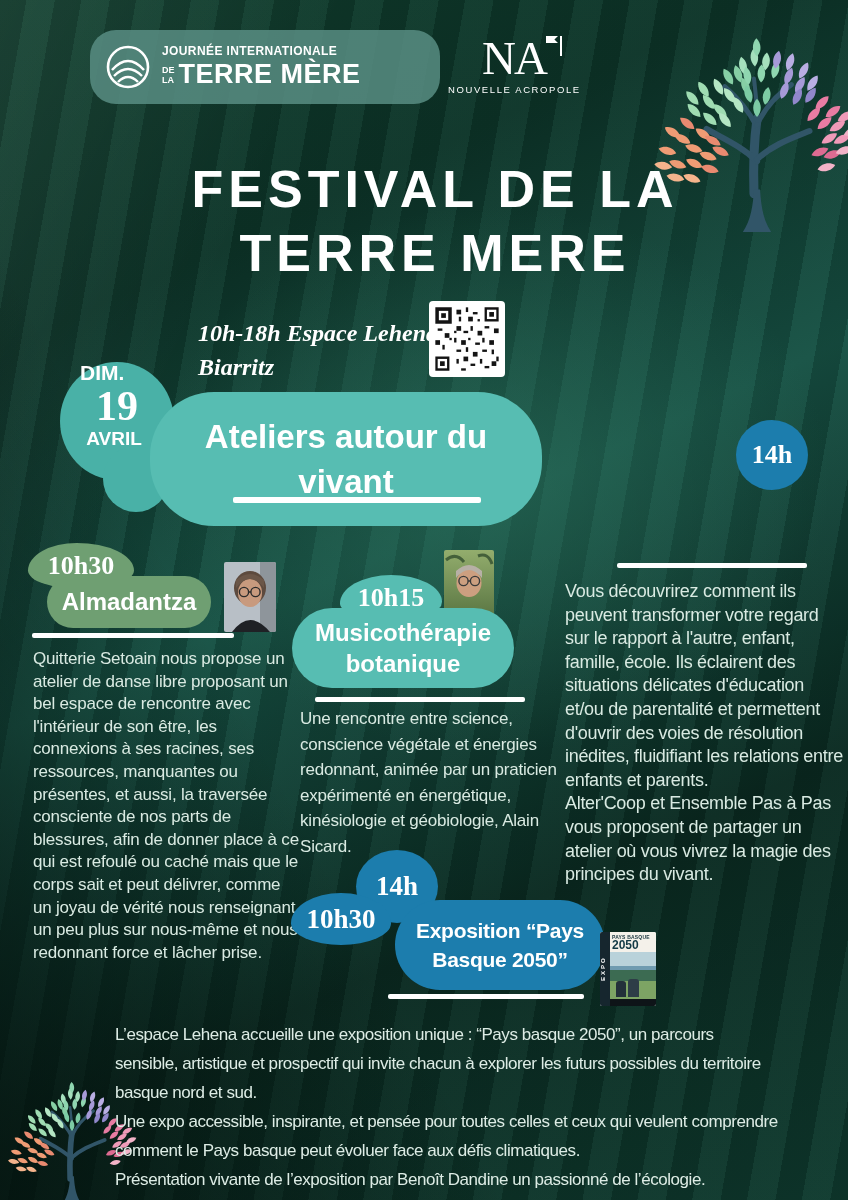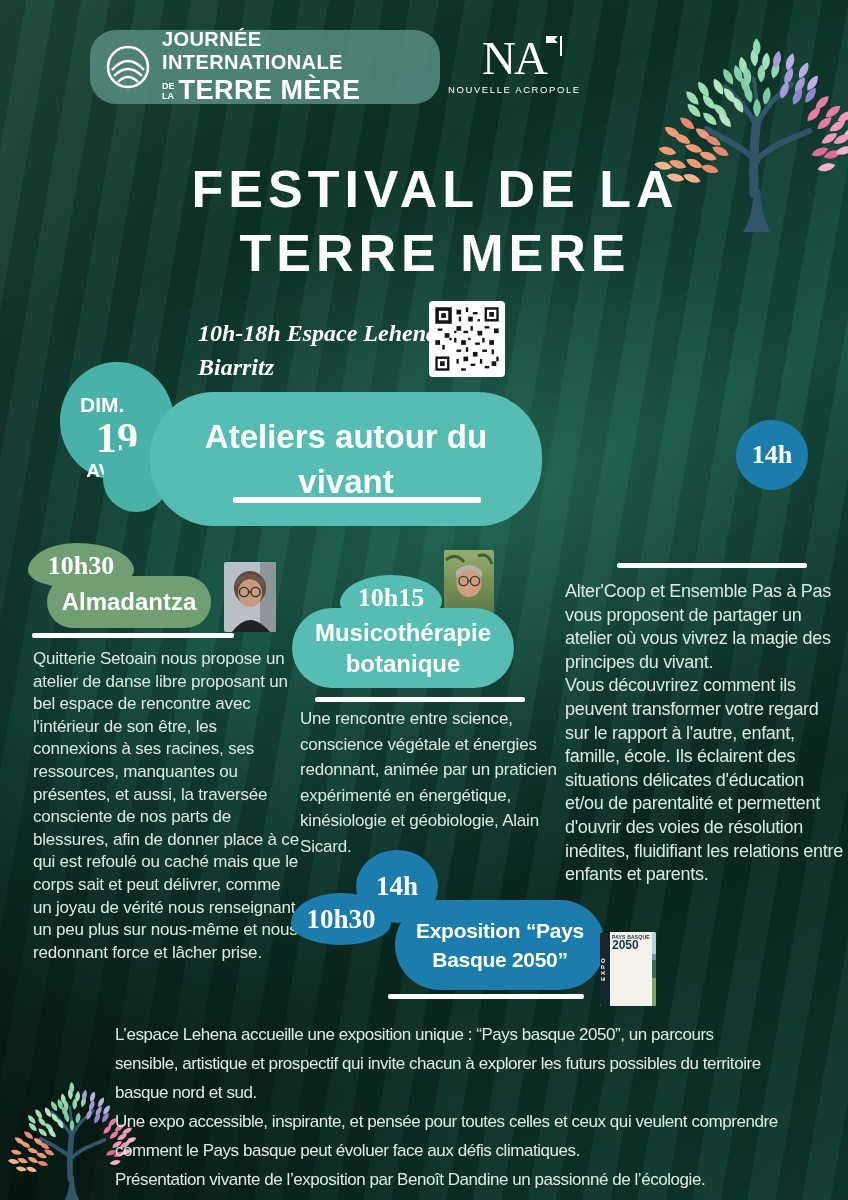--- a/index.html
+++ b/index.html
@@ -10,21 +10,21 @@
       linear-gradient(62deg, rgba(3,16,12,.75) 0%, rgba(3,16,12,.45) 14%, rgba(0,0,0,0) 34%),
       linear-gradient(115deg, rgba(255,255,255,.05) 0%, rgba(0,0,0,0) 25%),
       repeating-linear-gradient(100deg, rgba(0,0,0,.14) 0 26px, rgba(255,255,255,.025) 26px 54px),
       linear-gradient(155deg,#11402f 0%,#0d3529 22%,#175245 46%,#0a2a21 72%,#0f3b2f 100%);
   }
   .abs{position:absolute;}
   
   .banner{left:90px;top:30px;width:350px;height:74px;border-radius:26px;
     background:rgba(88,141,131,.85);display:flex;align-items:center;padding:0 14px;box-sizing:border-box;gap:10px;}
   .brand-logo{flex:0 0 48px;}
-  .brand-line1{font-size:20px;font-weight:700;letter-spacing:.4px;}
+  .brand-line1{font-size:12px;font-weight:700;letter-spacing:.4px;}
   .brand-line2{display:flex;align-items:center;gap:4px;margin-top:1px;}
   .dela{display:flex;flex-direction:column;font-size:9px;font-weight:700;line-height:10px;}
   .brand-main{font-size:27px;font-weight:800;letter-spacing:.5px;}
   .na-logo{left:448px;top:34px;width:132px;text-align:center;}
   .na-mono{font-family:"Liberation Serif",serif;font-size:47px;line-height:48px;font-weight:400;letter-spacing:-2px;}
   .na-flag{position:absolute;right:18px;top:2px;width:14px;height:20px;border-right:2px solid #fff;}
   .na-flag::after{content:"";position:absolute;left:0;top:0;width:12px;height:7px;background:#fff;clip-path:polygon(0 0,100% 0,70% 50%,100% 100%,0 100%);}
   .na-name{font-size:9.5px;letter-spacing:1.6px;margin-top:2px;white-space:nowrap;}
   
   .title{left:0;top:146px;width:848px;text-align:center;font-size:52px;line-height:64px;
@@ -32,21 +32,21 @@
   .venue{left:198px;top:316px;width:290px;font-family:"Liberation Serif",serif;font-style:italic;
     font-weight:700;font-size:24px;line-height:34px;}
   .qr{left:429px;top:301px;width:76px;height:76px;background:#fff;border-radius:4px;padding:4px;box-sizing:border-box;}
   
   .blob,.bubble{display:flex;align-items:center;justify-content:center;text-align:center;}
   .teal{background:#57bdb2;} .tealD{background:#49b1a7;} .green{background:#6f9f72;} .blue{background:#1c7dad;}
   .time-pill{border-radius:50%;font-family:"Liberation Serif",serif;font-weight:700;}
   .bubble{font-weight:700;}
   .underline{position:absolute;background:#fff;height:5px;border-radius:2px;}
   .date-badge{left:60px;top:362px;width:114px;height:118px;border-radius:50%;
-    display:flex;flex-direction:column;align-items:center;justify-content:flex-end;line-height:1;}
+    display:flex;flex-direction:column;align-items:center;justify-content:flex-start;line-height:1;}
   .d-day{font-size:21px;font-weight:700;align-self:flex-start;margin-left:20px;}
   .d-num{font-family:"Liberation Serif",serif;font-size:42px;font-weight:700;margin:2px 0;}
   .d-month{font-size:19px;font-weight:700;margin-left:-6px;}
   .connector{left:103px;top:446px;width:66px;height:66px;border-radius:50%;}
   .main-bubble{left:150px;top:392px;width:392px;height:134px;border-radius:64px;
     font-size:33px;line-height:45px;padding:0 20px;box-sizing:border-box;}
   
   .alma-time{left:28px;top:543px;width:106px;height:46px;font-size:26px;border-radius:46% 54% 50% 50%/60% 60% 40% 40%;}
   .alma-bubble{left:47px;top:576px;width:164px;height:52px;border-radius:27px;font-size:24px;}
   .photo{border-radius:2px;overflow:hidden;}
@@ -71,21 +71,21 @@
   .fres-bubble{left:612px;top:478px;width:198px;height:82px;border-radius:41px;font-size:21px;line-height:28px;letter-spacing:-.3px;padding:0 6px;box-sizing:border-box;}
   .fres-para{left:565px;top:580px;width:282px;font-size:18px;line-height:23.6px;letter-spacing:-.3px;}
   .fres-para p{margin:0;}
   
   .expo-time2{left:356px;top:850px;width:82px;height:73px;font-size:27px;}
   .expo-time1{left:291px;top:893px;width:100px;height:52px;font-size:27px;border-radius:50% 50% 50% 50%/58% 58% 42% 42%;}
   .expo-bubble{left:395px;top:900px;width:210px;height:90px;border-radius:45px;font-size:21px;line-height:29px;letter-spacing:-.3px;padding:0 8px;box-sizing:border-box;}
   .expo-poster{left:600px;top:932px;width:56px;height:74px;background:#fff;display:flex;border-radius:2px;overflow:hidden;}
   .ep-band{width:10px;background:#16262e;color:#fff;font-size:6px;font-weight:700;letter-spacing:2px;
     writing-mode:vertical-rl;transform:rotate(180deg);text-align:center;}
-  .ep-right{flex:1;display:flex;}
+  .ep-right{flex:1;display:flex;flex-direction:column;}
   .ep-head{background:#f4f1ea;color:#17333d;padding:2px 2px 1px;}
   .ep-title{font-size:5px;font-weight:700;letter-spacing:.2px;}
   .ep-year{font-size:12px;font-weight:800;line-height:11px;color:#123a46;}
   .ep-photo{flex:1;position:relative;background:linear-gradient(#b9d2da 0 30%,#6f9bb0 30% 38%,#3c6b52 38% 62%,#7da464 62% 100%);}
   .ep-photo::before{content:"";position:absolute;left:6px;bottom:2px;width:10px;height:16px;background:#23303a;border-radius:3px 3px 0 0;}
   .ep-photo::after{content:"";position:absolute;left:18px;bottom:2px;width:11px;height:18px;background:#2e3d47;border-radius:3px 3px 0 0;}
   .ep-foot{height:7px;background:#0e1418;}
   
   .footer{left:115px;top:1020px;width:665px;font-size:17px;line-height:29px;letter-spacing:-.45px;color:#ddece5;}
   .footer p{margin:0;}
@@ -309,22 +309,22 @@
   <div class="abs bubble main-bubble teal">
     <span>Ateliers autour du vivant</span>
   </div>
   <div class="underline" style="left:233px;top:497px;width:248px;height:6px;"></div>
 
   <div class="abs blob time-pill fres-time blue">
     <span>14h</span>
   </div>
   <div class="underline" style="left:617px;top:563px;width:190px;"></div>
   <div class="abs para fres-para">
+    <p>Vous découvrirez comment ils peuvent transformer votre regard sur le rapport à l'autre, enfant, famille, école. Ils éclairent des situations délicates d'éducation et/ou de parentalité et permettent d'ouvrir des voies de résolution inédites, fluidifiant les relations entre enfants et parents.</p>
     <p>Alter'Coop et Ensemble Pas à Pas vous proposent de partager un atelier où vous vivrez la magie des principes du vivant.</p>
-    <p>Vous découvrirez comment ils peuvent transformer votre regard sur le rapport à l'autre, enfant, famille, école. Ils éclairent des situations délicates d'éducation et/ou de parentalité et permettent d'ouvrir des voies de résolution inédites, fluidifiant les relations entre enfants et parents.</p>
   </div>
 
   <div class="abs blob time-pill alma-time green">
     <span>10h30</span>
   </div>
   <div class="abs bubble alma-bubble green">
     <span>Almadantza</span>
   </div>
   <div class="abs photo photo-w">
     <svg width="52" height="70" viewBox="0 0 52 70">

